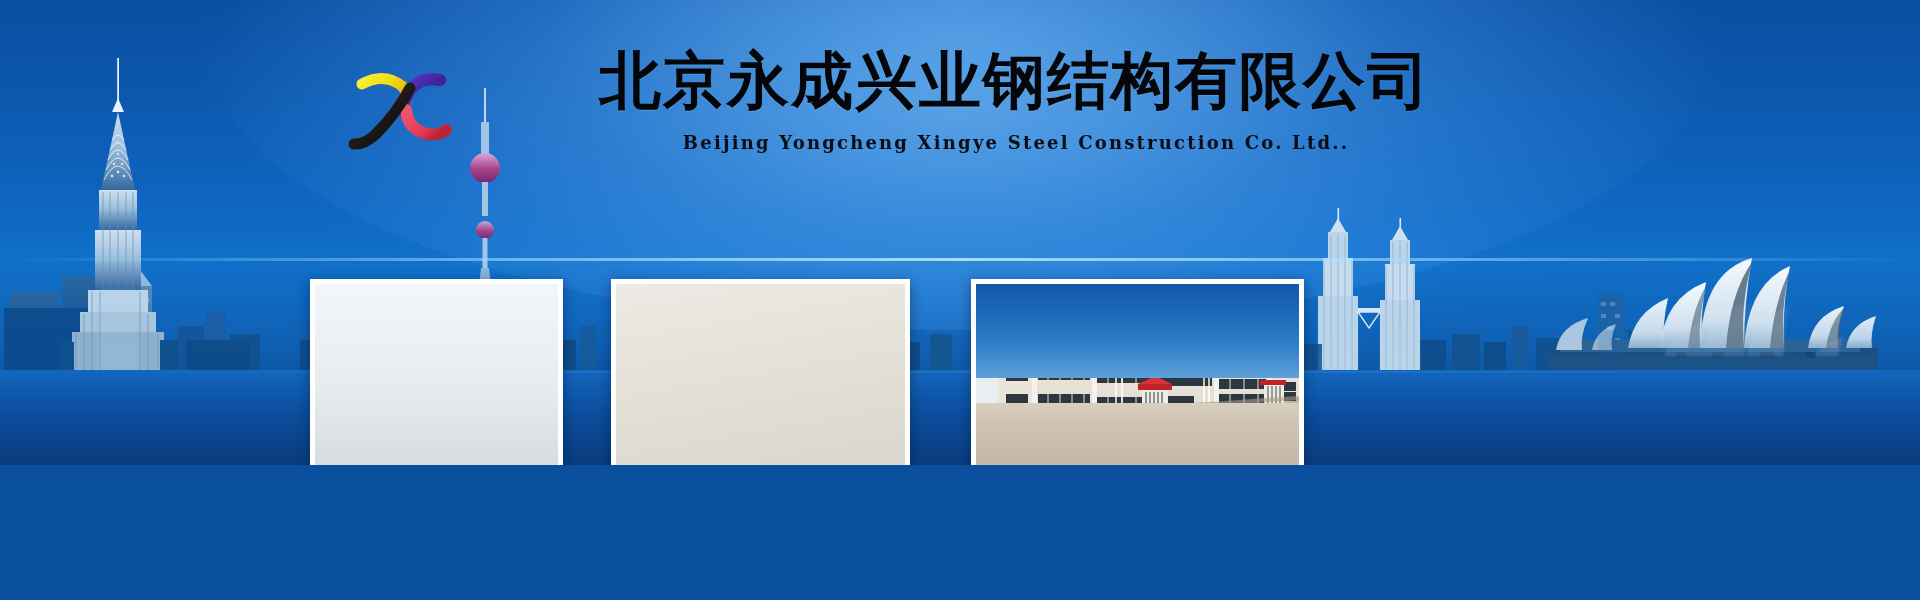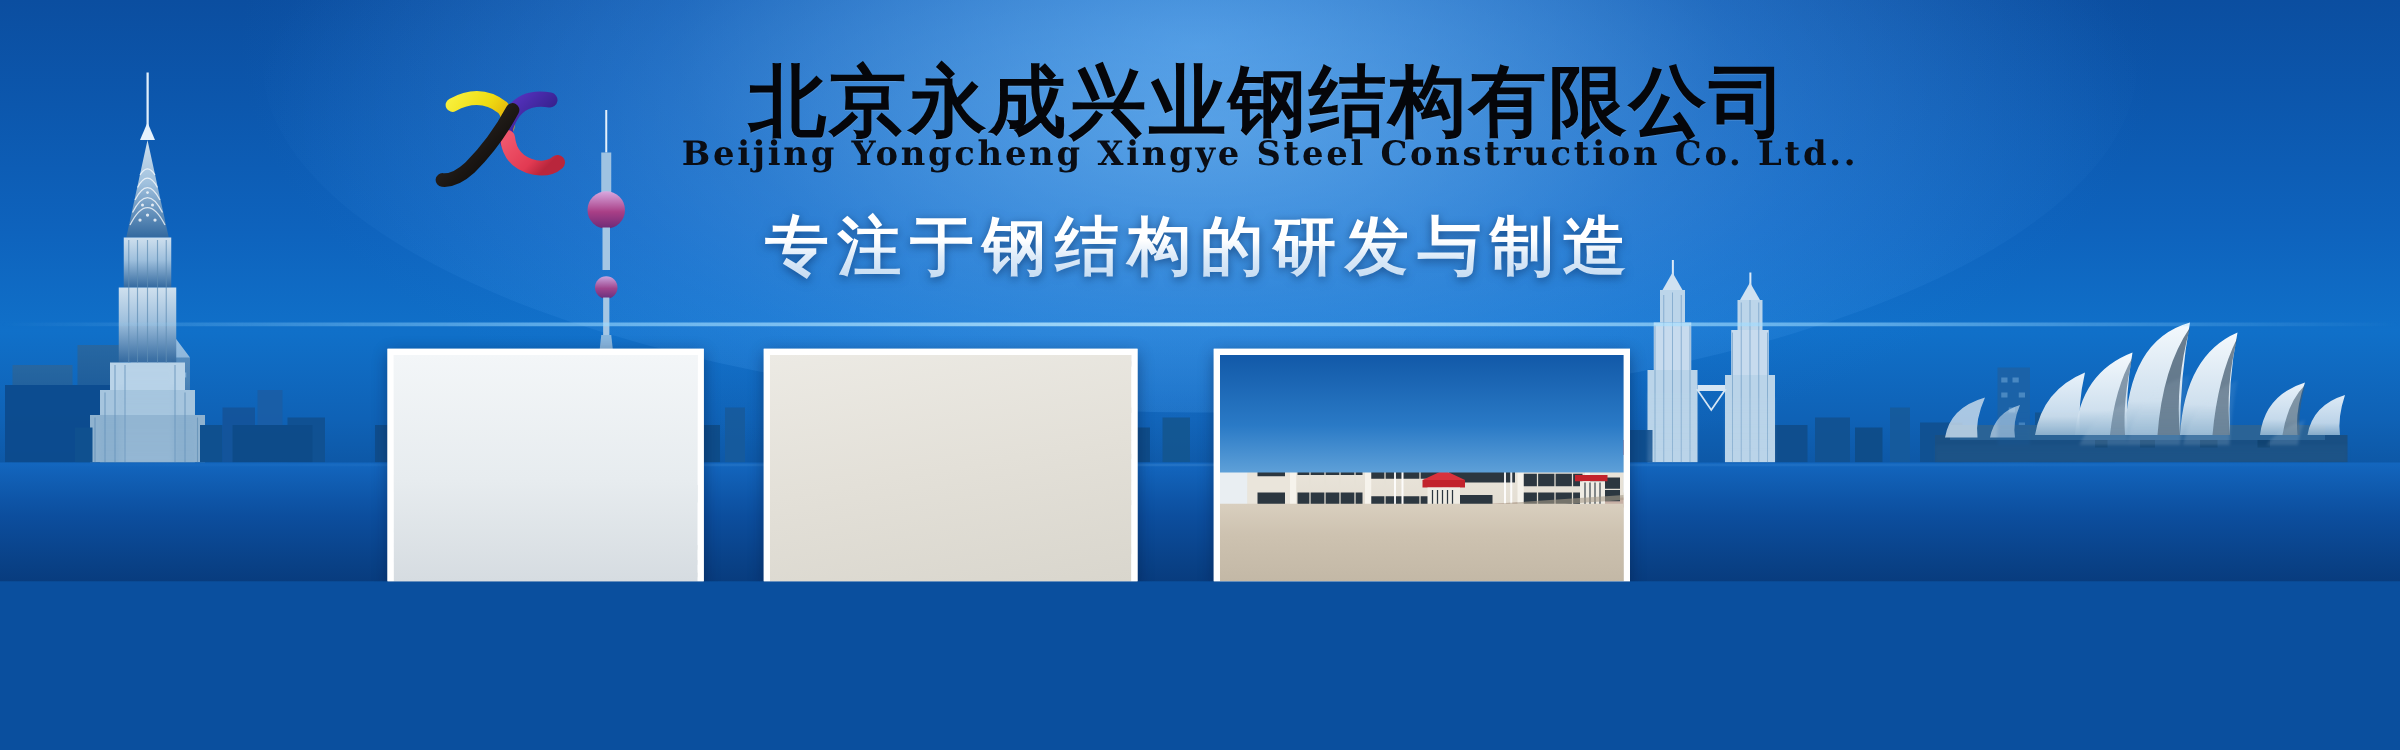--- a/index.html
+++ b/index.html
@@ -49,24 +49,24 @@
 
   
   #company-name {
     position:absolute; left:0; top:48px; width:1920px; text-align:center;
     font-family:"DejaVu Sans","Liberation Sans",sans-serif;
     font-size:62px; font-weight:bold; letter-spacing:2px; color:#05060a;
     padding-left:110px; line-height:1.05;
     text-shadow:0 1px 0 rgba(255,255,255,.12);
   }
   #company-name-en {
-    position:absolute; left:0; top:108px; width:1920px; text-align:center;
+    position:absolute; left:0; top:132px; width:1920px; text-align:center;
     padding-left:112px;
     font-family:"DejaVu Serif","Liberation Serif",serif;
-    font-size:27px; font-weight:bold; letter-spacing:2.2px; color:#0a0d14;
+    font-size:18px; font-weight:bold; letter-spacing:2.2px; color:#0a0d14;
   }
   #tagline {
     position:absolute; left:0; top:163px; width:1920px; text-align:center;
     font-family:"DejaVu Sans","Liberation Sans",sans-serif;
     font-size:51px; font-weight:bold; letter-spacing:7px;
     background:linear-gradient(180deg,#ffffff 0%,#ffffff 42%,#dceaf8 62%,#b9d4ef 100%);
     -webkit-background-clip:text; background-clip:text; color:transparent;
     filter:drop-shadow(0 2px 4px rgba(3,35,80,.55));
   }
 
@@ -381,21 +381,20 @@
       <path d="M100 28 Q76 24 67 44 Q62 54 66 62" fill="none" stroke="url(#strokeP)" stroke-width="12" stroke-linecap="round"></path>
 
       <path d="M66 58 Q68 78 88 82 Q99 84 106 78" fill="none" stroke="url(#strokeR)" stroke-width="12" stroke-linecap="round"></path>
 
       <path d="M70 36 Q56 62 36 82 Q24 93 14 92" fill="none" stroke="url(#strokeK)" stroke-width="11" stroke-linecap="round"></path>
     </svg>
   </div>
 
   <div id="company-name">北京永成兴业钢结构有限公司</div>
   <div id="company-name-en">Beijing Yongcheng Xingye Steel Construction Co. Ltd..</div>
-  <div id="tagline">专注于钢结构的研发与制造</div>
 
   <div class="photo" id="photo-1">
     <div class="ph-inner">
       <div id="p1bg"></div>
       <svg width="100%" height="100%" viewBox="0 0 243 181" preserveAspectRatio="none">
         <defs>
           <linearGradient id="st1" x1="0" y1="0" x2="0" y2="1">
             <stop offset="0%" stop-color="#cdd5da"></stop>
               <stop offset="50%" stop-color="#aab4bb"></stop>
               <stop offset="100%" stop-color="#8c979f"></stop>

